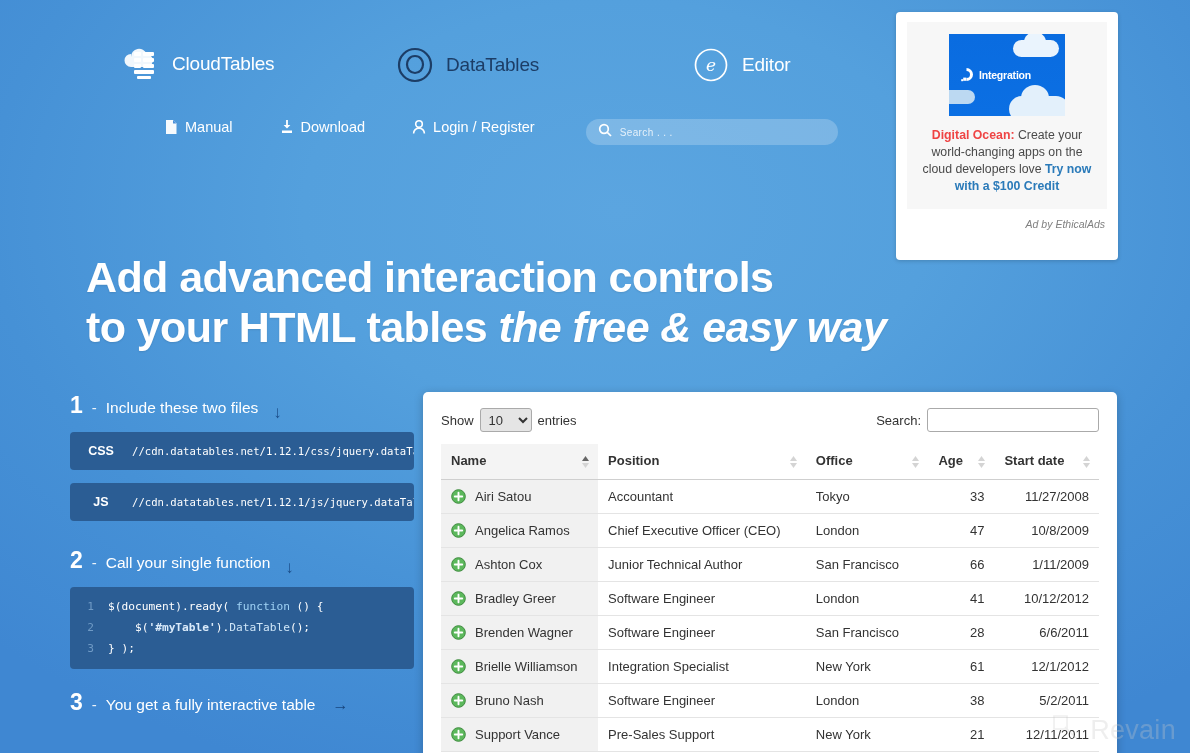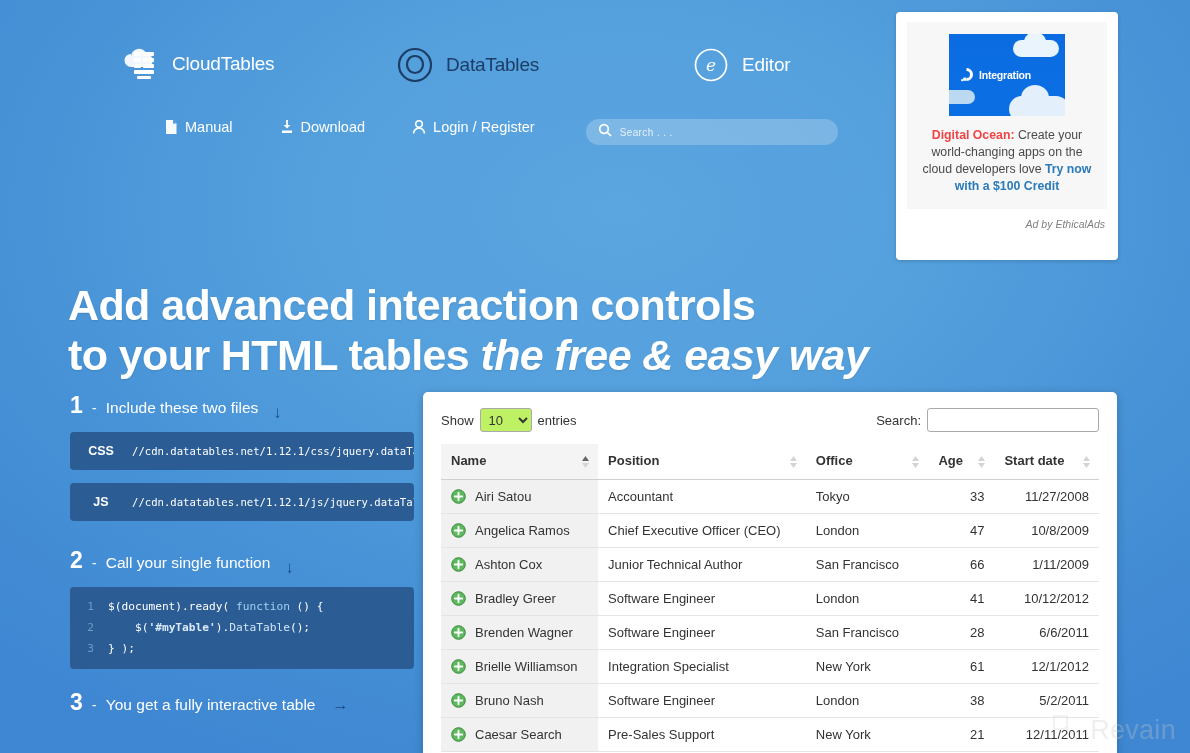--- a/index.html
+++ b/index.html
@@ -146,29 +146,28 @@
     font-size: 10.5px;
     font-style: italic;
     color: #808080;
     margin-top: 9px;
     padding-right: 2px;
   }
 
   
   .headline {
     position: absolute;
-    left: 68px; top: 252px;
+    left: 86px; top: 252px;
     width: 830px;
     color: #ffffff;
     font-size: 43px;
     font-weight: bold;
     line-height: 50px;
     letter-spacing: -0.6px;
     text-shadow: 0 1px 2px rgba(0,0,0,0.10);
-    margin-top: 28px;
   }
   .headline .it { font-style: italic; font-weight: bold; }
 
   
   .steps { position: absolute; left: 70px; top: 392px; width: 344px; }
 
   .step-head {
     display: flex;
     align-items: baseline;
     gap: 9px;
@@ -271,21 +270,21 @@
     font-size: 13px;
     color: #333;
   }
   .dt-select {
     height: 24px;
     padding: 0 4px;
     font-size: 13px;
     font-family: "Liberation Sans", sans-serif;
     border: 1px solid #aaa;
     border-radius: 3px;
-    background: #bef264;
+    background: #e5e5e5;
     color: #333;
   }
   .dt-filter {
     display: flex;
     align-items: center;
     gap: 6px;
     font-size: 13px;
     color: #333;
   }
   .dt-input {
@@ -700,21 +699,21 @@
           <td class="c-age num">38</td>
           <td class="c-start num">5/2/2011</td>
         </tr>
         <tr>
           <td class="c-name sorted-col">
             <span class="name-cell">
               <span class="plus-ico"><svg width="15" height="15" viewBox="0 0 15 15">
                   <circle cx="7.5" cy="7.5" r="6.8" fill="#5cb85c" stroke="#3d8b3d" stroke-width="1"></circle>
                   <path d="M7.5 3.8 v7.4 M3.8 7.5 h7.4" stroke="#ffffff" stroke-width="1.9" stroke-linecap="round"></path>
                 </svg></span>
-              <span>Caesar Search</span>
+              <span>Support Vance</span>
             </span>
           </td>
           <td class="c-pos">Pre-Sales Support</td>
           <td class="c-off">New York</td>
           <td class="c-age num">21</td>
           <td class="c-start num">12/11/2011</td>
         </tr>
       </tbody>
   </table>
 </div>

